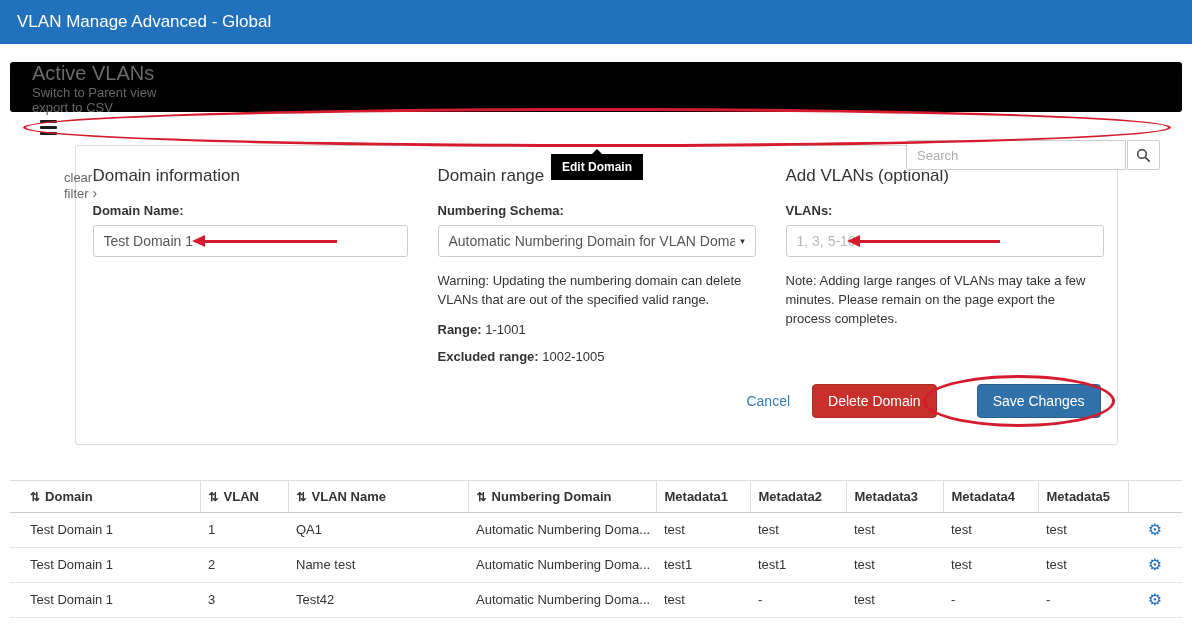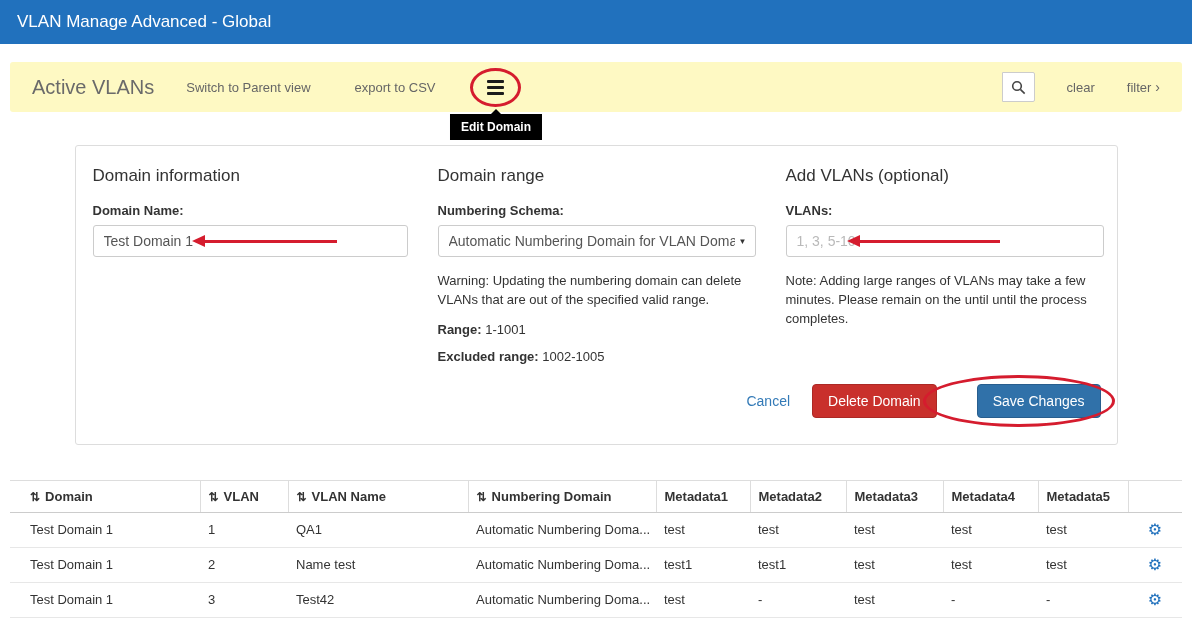--- a/index.html
+++ b/index.html
@@ -18,26 +18,26 @@
     font-size: 17px;
     display: flex;
     align-items: center;
     padding: 16px 17px;
   }
   
   .toolbar {
     position: relative;
     margin: 18px 10px 0;
     height: 50px;
-    background: #fef9c3;
+    background: #000000;
     border-radius: 3px;
     display: flex;
-    align-items: center;
     padding: 0 22px;
     z-index: 2;
+    flex-direction: column;
   }
   .toolbar-title { font-size: 20px; color: #6a6a6a; margin-right: 32px; }
   .toolbar-link {
     font-size: 13px; color: #666; text-decoration: none;
     margin-right: 44px; cursor: pointer; white-space: nowrap;
   }
   .menu-wrap { position: relative; margin-left: 2px; }
   .menu-btn {
     background: none; border: none; cursor: pointer;
     padding: 5px 6px; display: flex; flex-direction: column; gap: 3px;
@@ -160,20 +160,21 @@
     <button class="menu-btn">
       <span></span>
       <span></span>
       <span></span>
     </button>
     <div class="annotation-ellipse menu-ellipse"></div>
     <div class="tooltip">Edit Domain</div>
   </div>
 
   <div class="search-group">
+    <input class="search-input" type="text" placeholder="Search" style="">
     <button class="search-btn">
       <svg width="15" height="15" viewBox="0 0 16 16">
         <circle cx="6.4" cy="6.4" r="4.6" fill="none" stroke="#444" stroke-width="1.7"></circle>
         <line x1="10" y1="10" x2="14.6" y2="14.6" stroke="#444" stroke-width="1.7"></line>
       </svg>
     </button>
   </div>
   <a class="aux-link">clear</a>
   <a class="aux-link"><span>filter</span><span class="chev">›</span></a>
 </div>
@@ -205,21 +206,21 @@
         <span>1002-1005</span></p>
     </div>
 
     <div>
       <div class="col-heading">Add VLANs (optional)</div>
       <label class="field-label">VLANs:</label>
       <div class="input-wrap">
         <input class="text-input" type="text" placeholder="1, 3, 5-10" style="">
         <div class="red-arrow arrow-vlans"></div>
       </div>
-      <p class="help-text">Note: Adding large ranges of VLANs may take a few minutes. Please remain on the until until the process completes.</p>
+      <p class="help-text">Note: Adding large ranges of VLANs may take a few minutes. Please remain on the page export the process completes.</p>
     </div>
   </div>
 
   <div class="panel-actions">
     <a class="cancel-link">Cancel</a>
     <button class="btn btn-danger">Delete Domain</button>
     <div class="save-wrap">
       <button class="btn btn-primary">Save Changes</button>
       <div class="annotation-ellipse save-ellipse"></div>
     </div>

